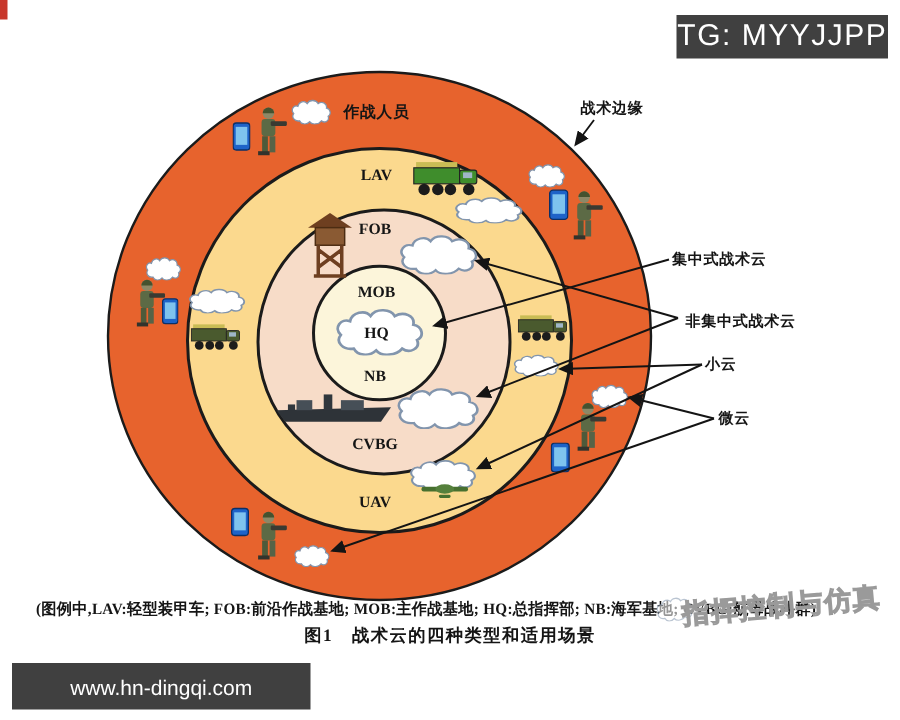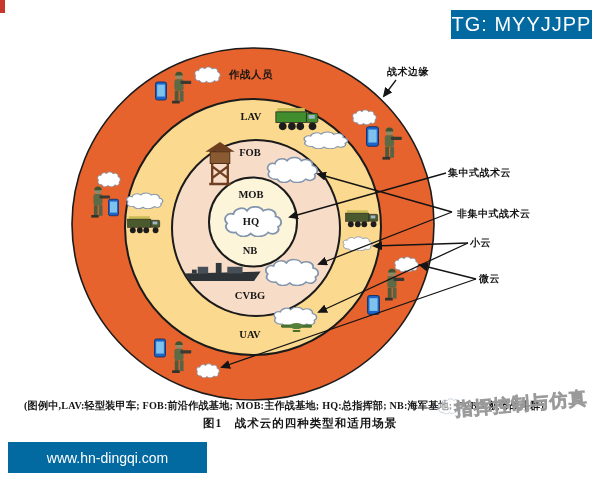--- a/index.html
+++ b/index.html
@@ -1,19 +1,19 @@
 <!DOCTYPE html>
 <html><head>
 <meta charset="utf-8">
 <style>
   html,body{margin:0;padding:0;background:#ffffff;}
   #stage{position:relative;width:600px;height:480px;background:#ffffff;overflow:hidden;
          font-family:"Liberation Serif","DejaVu Serif",serif;}
   #stage svg{position:absolute;left:0;top:0;}
-  .gray-box{position:absolute;background:#0369a1;color:#ffffff;display:flex;align-items:center;justify-content:center;
+  .gray-box{position:absolute;background:#404040;color:#ffffff;display:flex;align-items:center;justify-content:center;
             font-family:"Liberation Sans","DejaVu Sans",sans-serif;text-align:right;}
   #tg-badge{left:451px;top:10px;width:141px;height:29px;font-size:20px;letter-spacing:1px;}
   #site-box{left:8px;top:442px;width:199px;height:31px;font-size:14px;}
   #corner-artifact{position:absolute;left:0;top:0;width:5px;height:13px;background:#c8372b;}
   text{fill:#151515;font-weight:700;}
   .ring-label{font-size:10.5px;letter-spacing:0.5px;}
   .latin-label{font-size:10.5px;}
   .callout{font-size:10px;letter-spacing:0.5px;}
   .cap-legend{font-size:10.5px;letter-spacing:0.2px;}
   .cap-figure{font-size:11.5px;letter-spacing:1px;}

